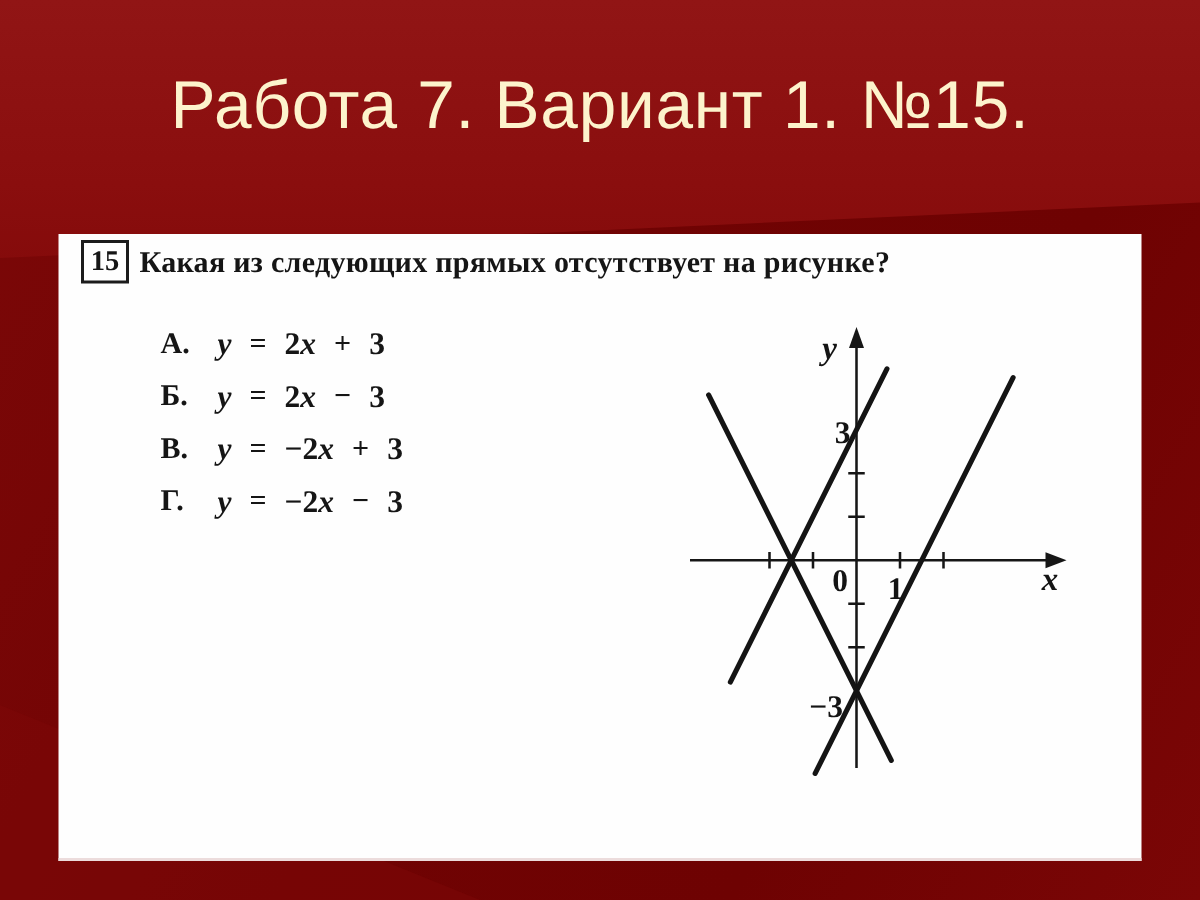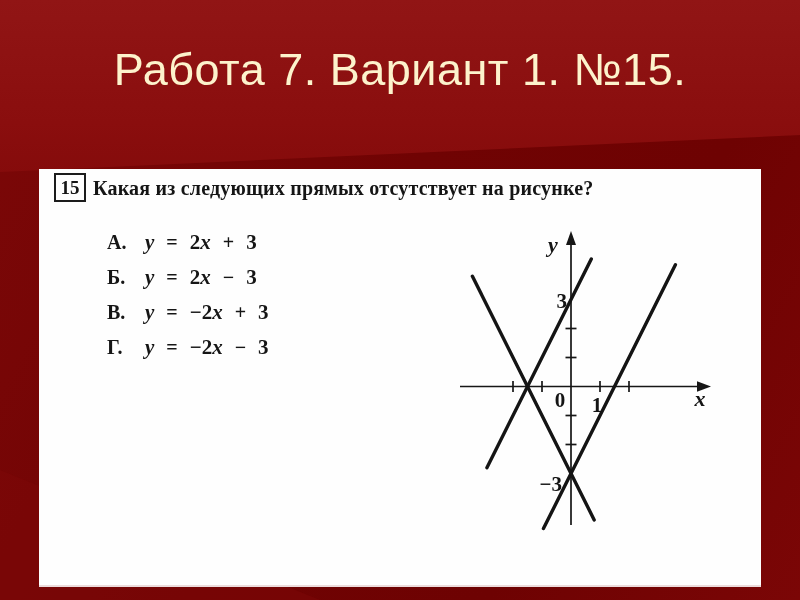--- a/index.html
+++ b/index.html
@@ -17,21 +17,21 @@
     position:absolute; left:0; bottom:0; width:320px; height:130px;
     background:#7d0808; opacity:.5;
     clip-path: polygon(0 0, 320px 130px, 0 130px);
   }
   .title {
     position:absolute; top:44px; left:0; width:800px; text-align:center;
     color:#fdf3cc; font-size:45px; line-height:52px; font-weight:400;
     letter-spacing:0.5px;
   }
   .panel {
-    position:absolute; left:39px; top:169px; width:722px; height:416px;
+    position:absolute; left:39px; top:156px; width:722px; height:416px;
     background:#fefefe; border-bottom:2px solid #ecdcdc;
   }
   .numbox {
     position:absolute; left:15px; top:4px; width:28px; height:25px;
     border:2px solid #1c1c1c; display:flex; align-items:center; justify-content:center;
     font-family:"Liberation Serif", serif; font-weight:700; font-size:19px; color:#151515;
   }
   .question {
     position:absolute; left:54px; top:8px; width:660px;
     font-family:Liberation Serif, serif; font-weight:700; font-size:20px;

